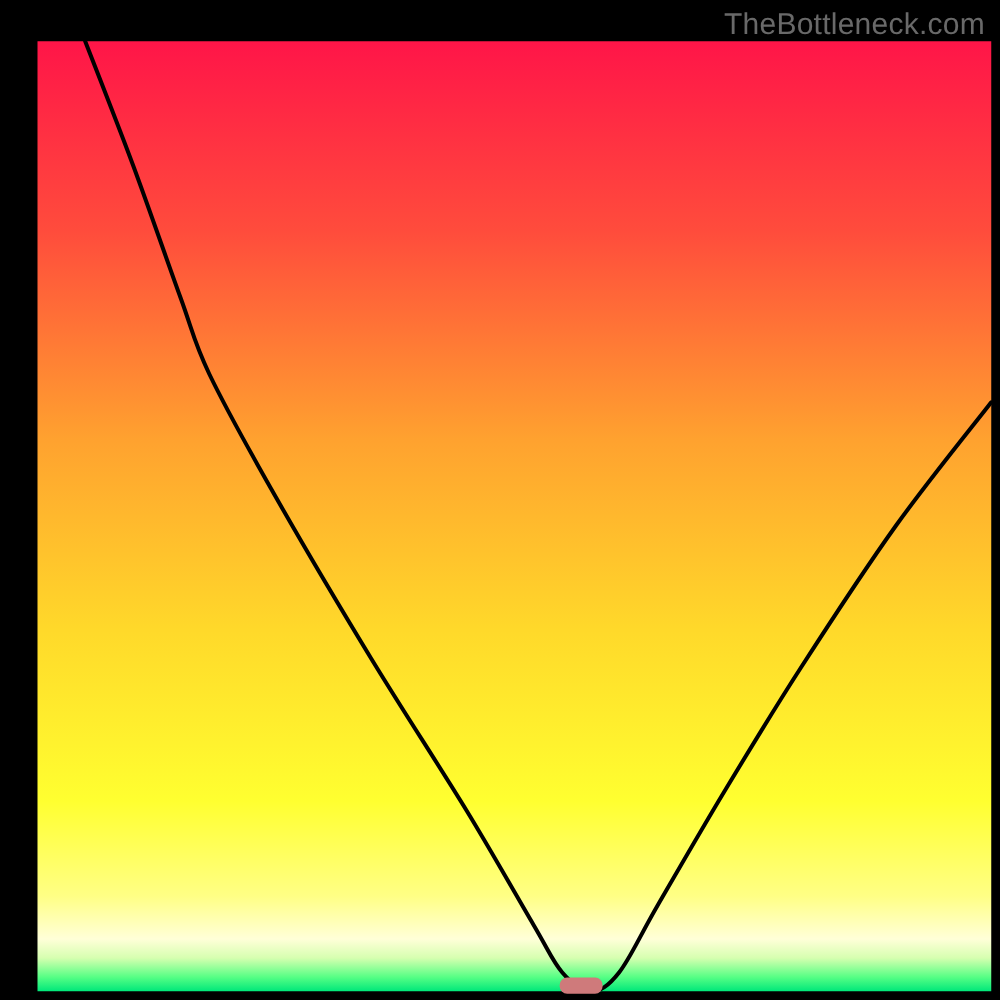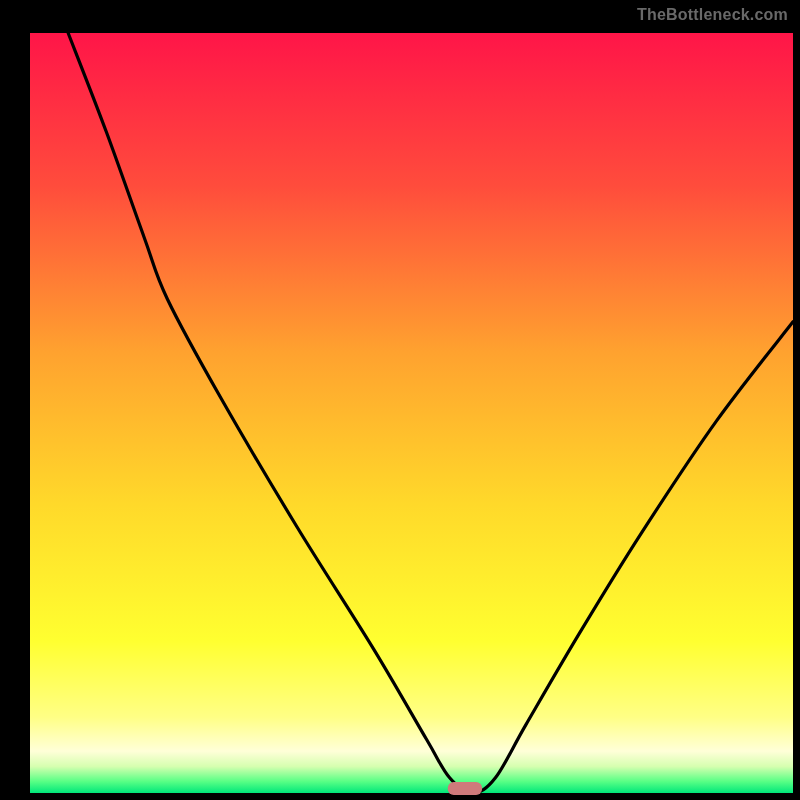--- a/index.html
+++ b/index.html
@@ -16,22 +16,22 @@
     top: 0;
     width: 800px;
     height: 800px;
     background: #000;
   }
   .watermark {
     position: absolute;
     top: 6px;
     right: 12px;
     font-family: Arial, Helvetica, sans-serif;
-    font-size: 16px;
-    font-weight: 700;
+    font-size: 24px;
+    font-weight: 400;
     color: #696969;
     letter-spacing: 0.2px;
     z-index: 5;
   }
   svg {
     position: absolute;
     left: 0;
     top: 0;
   }
   .curve {

